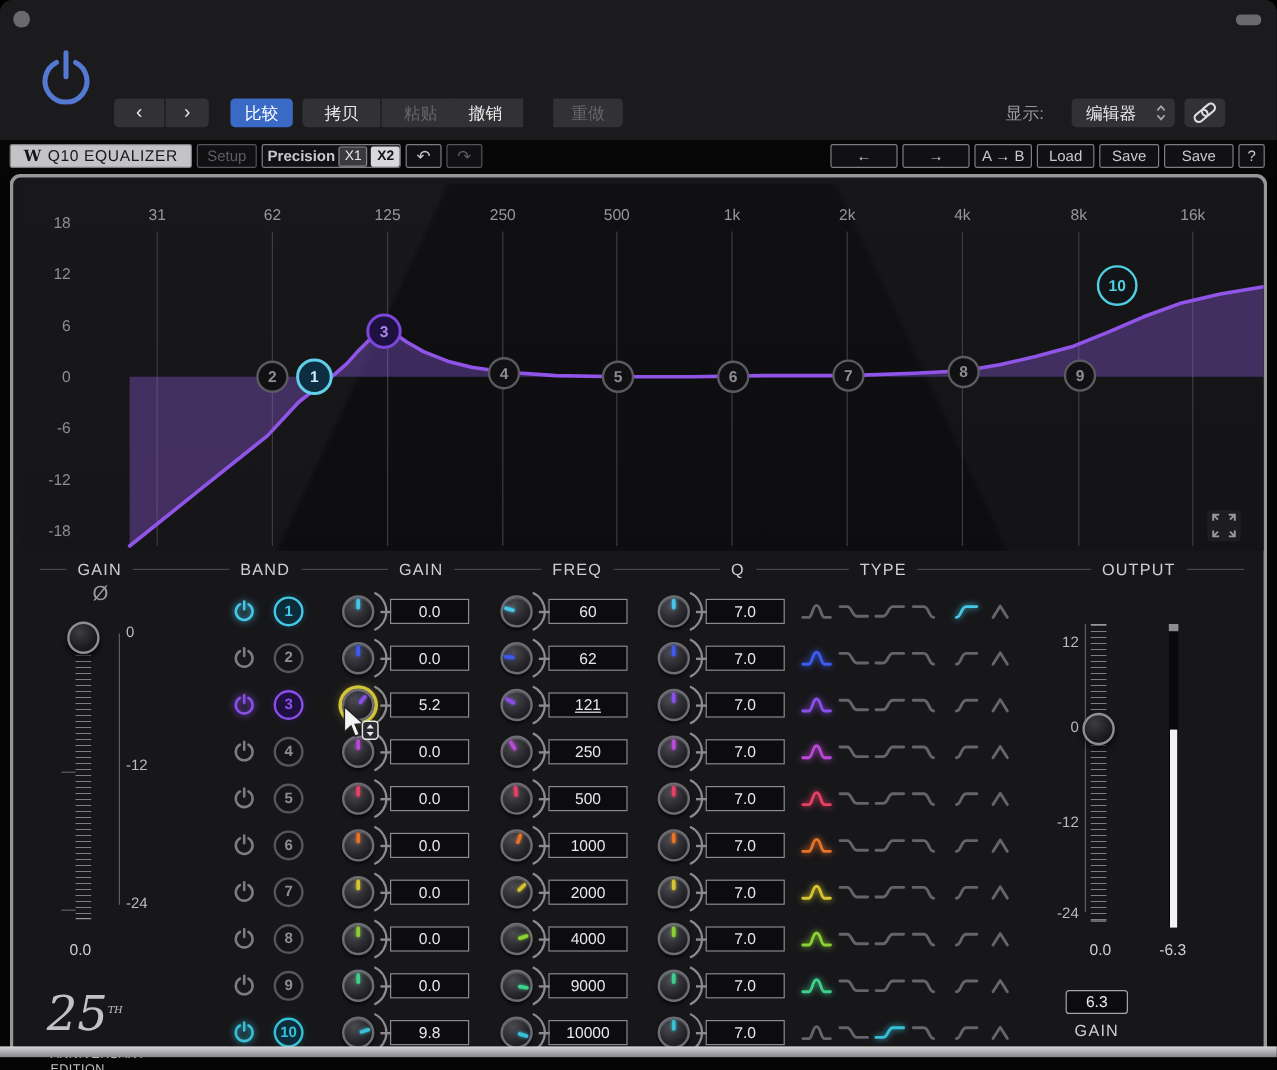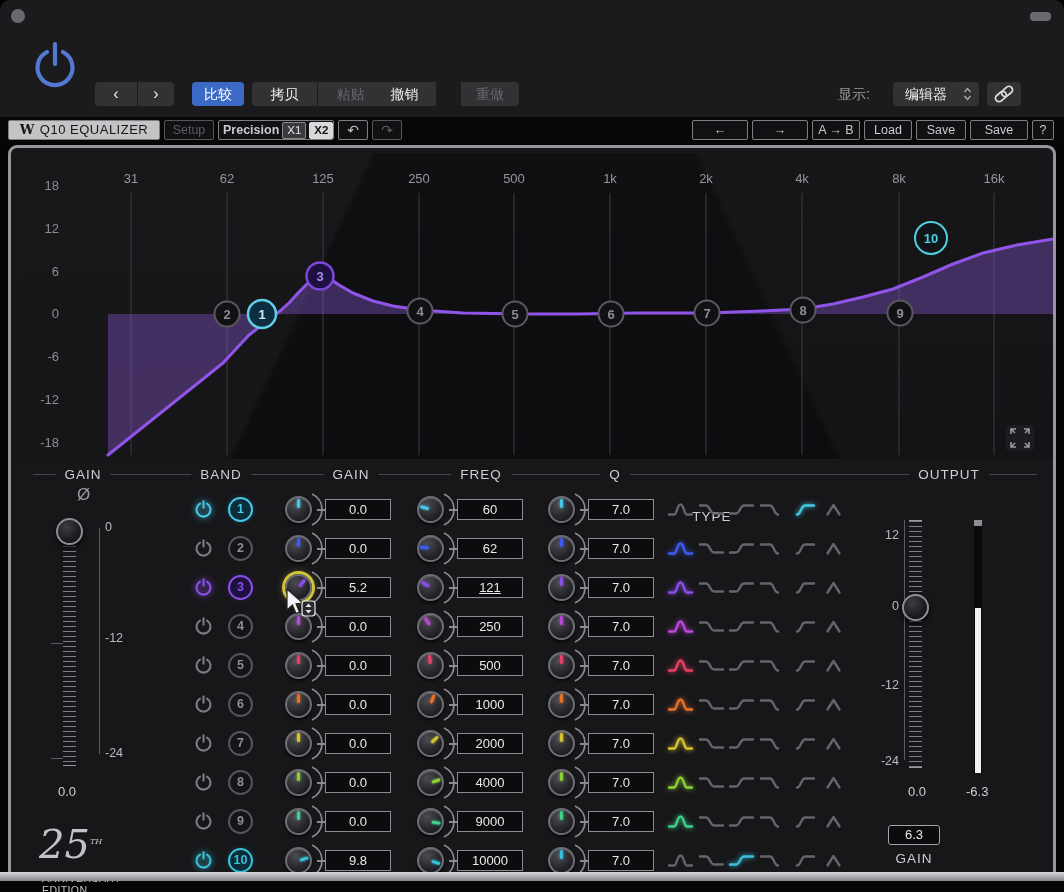--- a/index.html
+++ b/index.html
@@ -234,21 +234,21 @@
         </svg>
       </div>
     </div>
 
     <div id="sect-line"></div>
     <div class="sect-label" style="left:72px;">GAIN</div>
     <div class="sect-label" style="left:210px;">BAND</div>
     <div class="sect-label" style="left:340px;">GAIN</div>
     <div class="sect-label" style="left:470px;">FREQ</div>
     <div class="sect-label" style="left:604px;">Q</div>
-    <div class="sect-label" style="left:701px;margin-top:42px;">TYPE</div>
+    <div class="sect-label" style="left:725px;">TYPE</div>
     <div class="sect-label" style="left:938px;">OUTPUT</div>
 
     <div id="rows">
         <div class="row" style="top: 342px;">
           <div class="pwr" style="filter: drop-shadow(rgb(69, 200, 232) 0px 0px 3px);"><svg width="21" height="21" viewBox="0 0 24 24">
               <path d="M8,5.2 A8,8 0 1 0 16,5.2" fill="none" stroke="#45c8e8" stroke-width="2.4" stroke-linecap="round"></path>
               <line x1="12" y1="2.5" x2="12" y2="10" stroke="#45c8e8" stroke-width="2.4" stroke-linecap="round"></line>
             </svg></div>
           <div class="bandcircle" style="border-color: rgb(69, 200, 232); color: rgb(69, 200, 232); background: rgb(12, 44, 58); box-shadow: rgba(0, 0, 0, 0.5) 0px 0px 4px, rgba(69, 200, 232, 0.333) 0px 0px 5px;">1</div>
           <div class="knob" style="left: 274px;">

